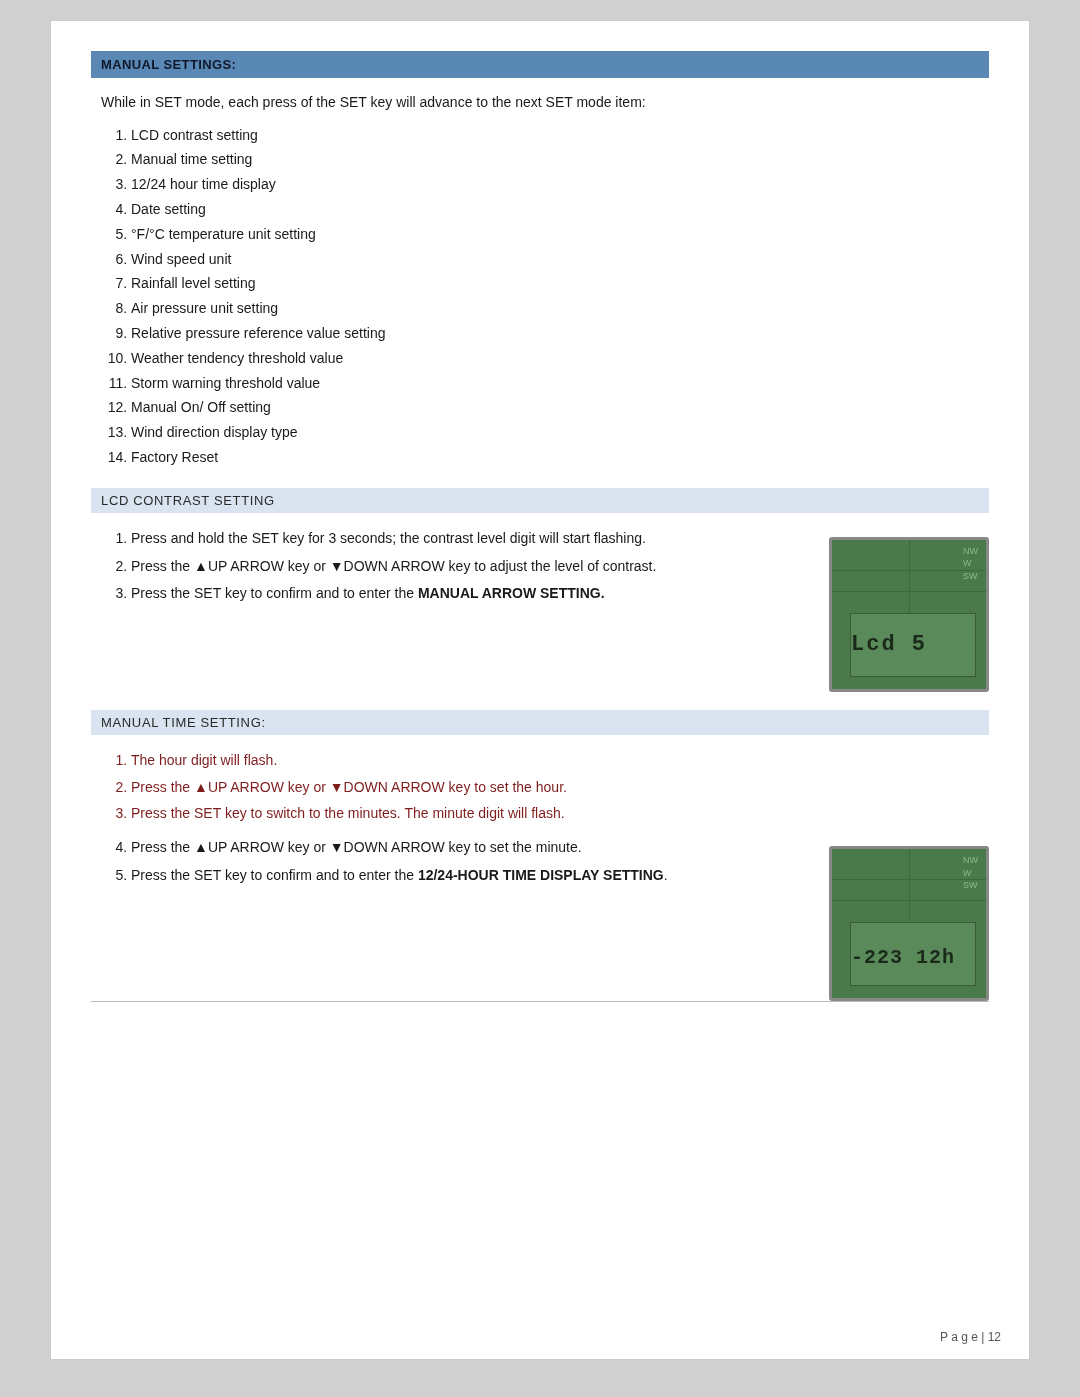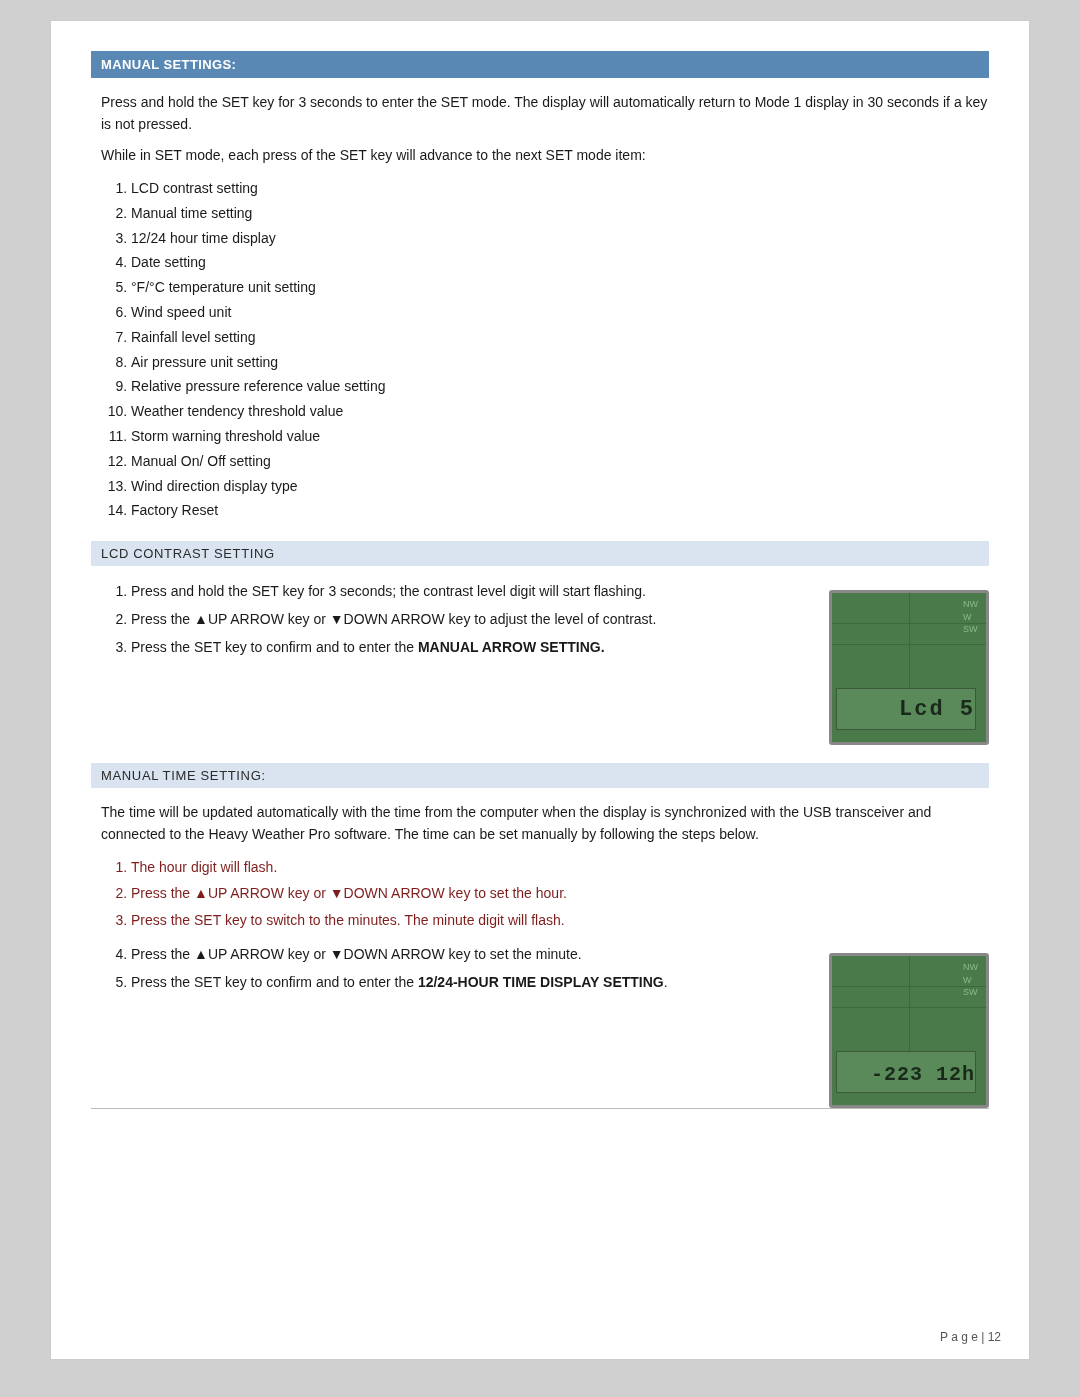--- a/index.html
+++ b/index.html
@@ -14,21 +14,21 @@
     .page {
       background: #fff;
       width: 980px;
       min-height: 1340px;
       padding: 30px 40px 40px 40px;
       border: 1px solid #ccc;
       position: relative;
     }
     .section-header {
       background: #5a88b5;
-      color: #ffffff;
+      color: #0f172a;
       font-weight: bold;
       font-size: 13px;
       padding: 6px 10px;
       margin-bottom: 14px;
       letter-spacing: 0.03em;
     }
     .subsection-header {
       background: #d9e4f0;
       color: #2a2a2a;
       font-size: 13px;
@@ -90,28 +90,28 @@
     }
     .device-screen-inner {
       width: 100%;
       height: 100%;
       background: #4a7a4a;
       position: relative;
     }
     .lcd-display {
       position: absolute;
       bottom: 12px;
-      left: 4px;
+      left: 18px;
       right: 10px;
-      height: 42px;
+      height: 64px;
       background: #5a8a5a;
       border: 1px solid #3a5a3a;
       display: flex;
       align-items: center;
-      justify-content: flex-end;
+      justify-content: flex-start;
     }
     .lcd-text {
       color: #1a2a1a;
       font-size: 22px;
       font-family: 'Courier New', monospace;
       font-weight: bold;
       letter-spacing: 2px;
     }
     .compass-labels {
       position: absolute;
@@ -190,21 +190,20 @@
       margin-bottom: 10px;
     }
   </style>
 </head>
 <body>
 
 <div class="page">
 
   <div class="section-header">MANUAL SETTINGS:</div>
 
-  <p class="body-text">Press and hold the SET key for 3 seconds to enter the SET mode. The display will automatically return to Mode 1 display in 30 seconds if a key is not pressed.</p>
   <p class="body-text">While in SET mode, each press of the SET key will advance to the next SET mode item:</p>
 
   <div class="list-container">
     <ol>
       <li>LCD contrast setting</li>
       <li>Manual time setting</li>
       <li>12/24 hour time display</li>
       <li>Date setting</li>
       <li>°F/°C temperature unit setting</li>
       <li>Wind speed unit</li>
@@ -252,21 +251,20 @@
           <div class="lcd-display">
             <span class="lcd-text">Lcd  5</span>
           </div>
         </div>
       </div>
     </div>
   </div>
 
   <div class="subsection-header">MANUAL TIME SETTING:</div>
 
-  <p class="body-text">The time will be updated automatically with the time from the computer when the display is synchronized with the USB transceiver and connected to the Heavy Weather Pro software. The time can be set manually by following the steps below.</p>
 
   <div class="manual-list-section">
     <ol>
       <li>The hour digit will flash.</li>
       <li>Press the ▲UP ARROW key or ▼DOWN ARROW key to set the hour.</li>
       <li>Press the SET key to switch to the minutes. The minute digit will flash.</li>
     </ol>
   </div>
 
   <div class="manual-lower-section">

